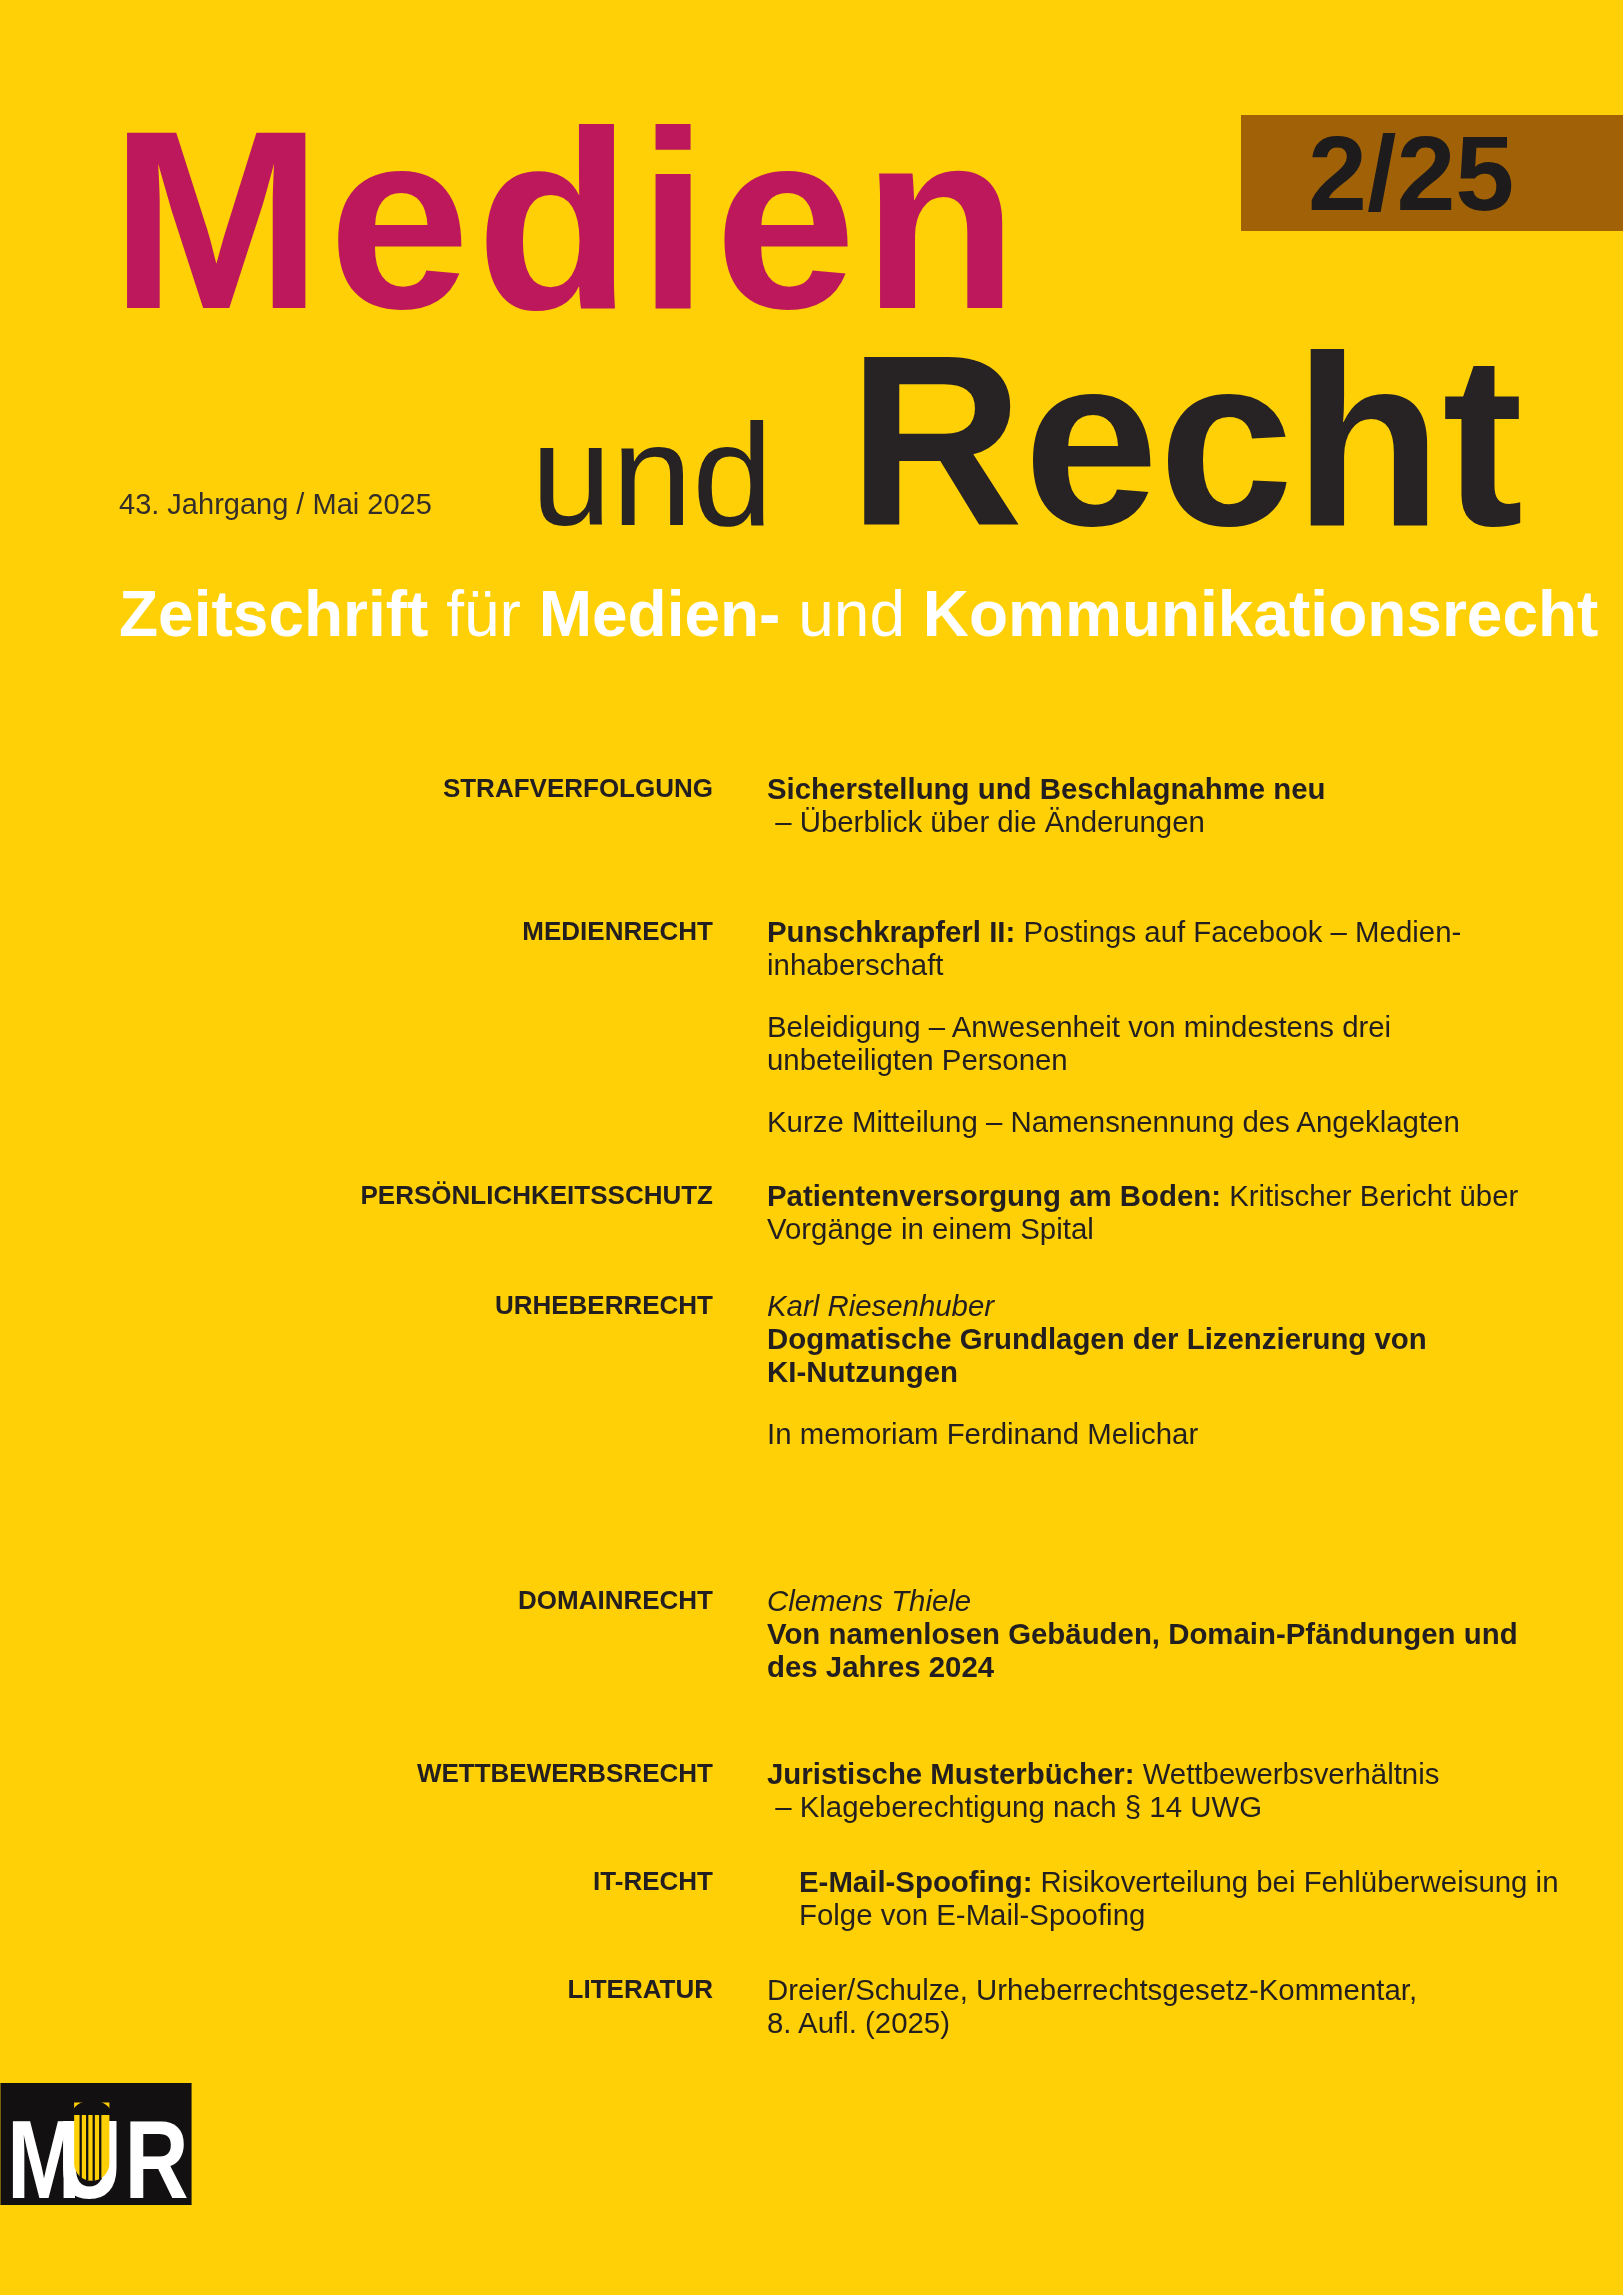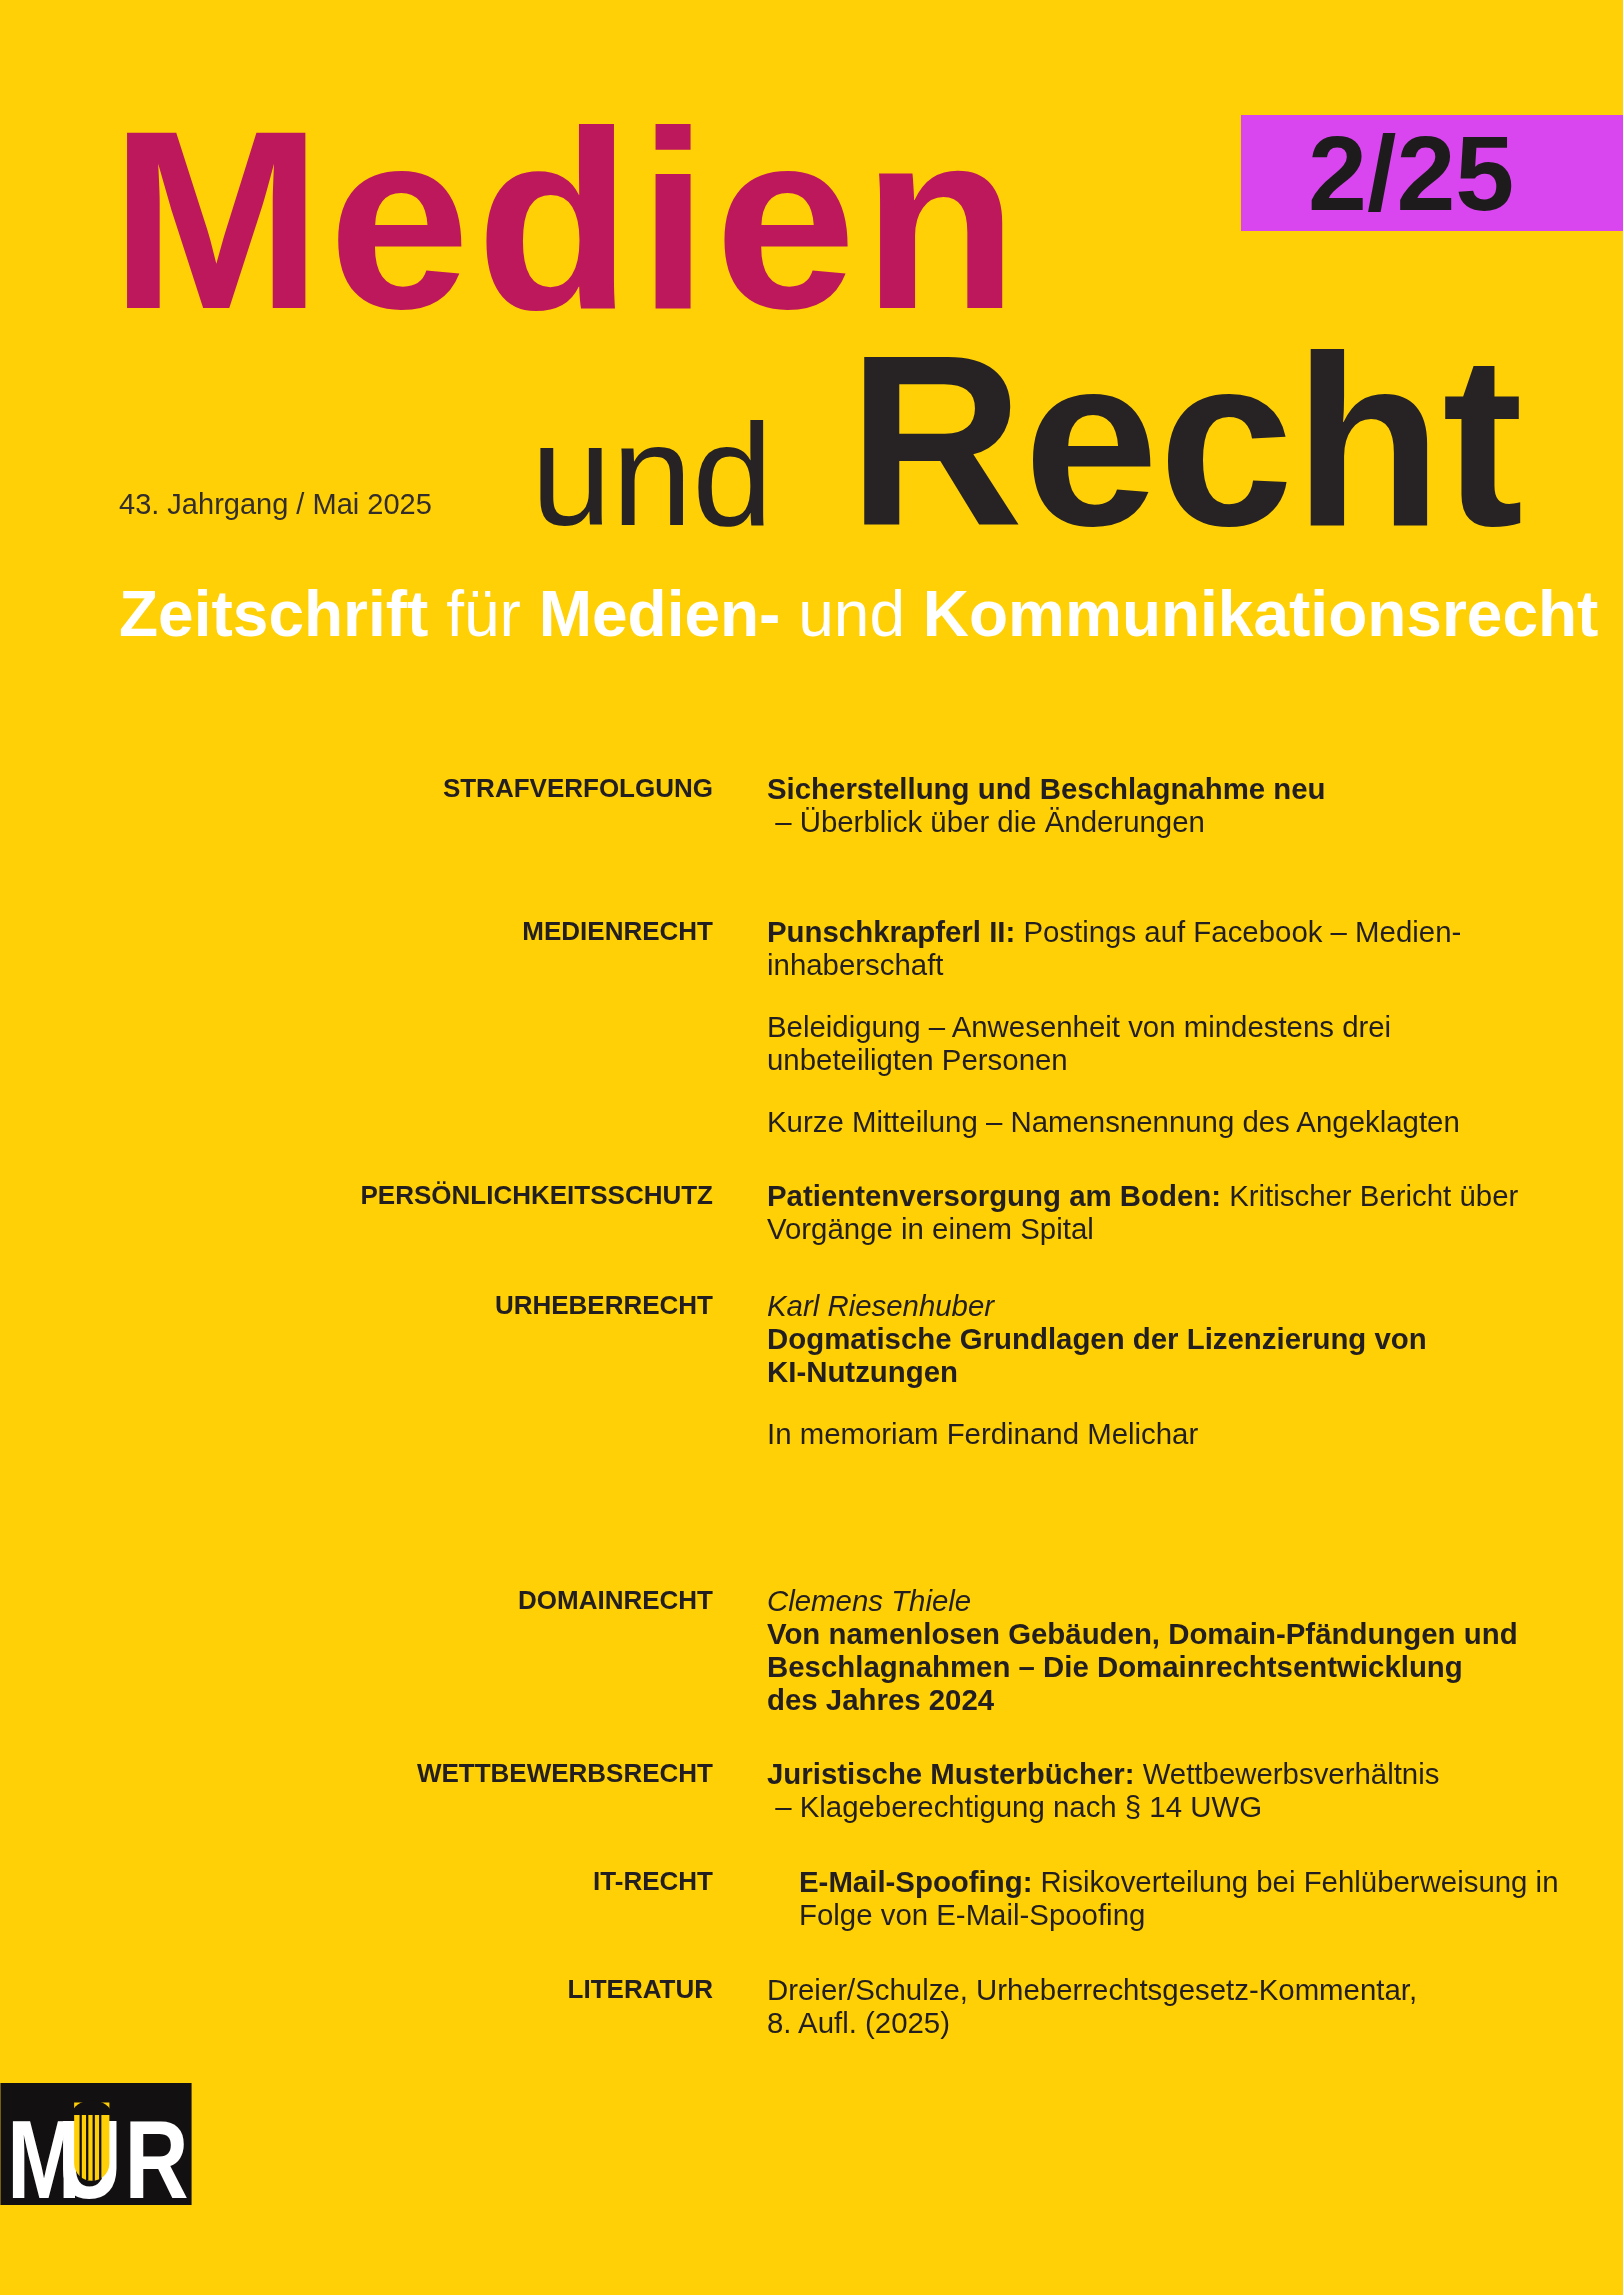--- a/index.html
+++ b/index.html
@@ -14,21 +14,21 @@
   }
   .title-line2{
     position:absolute;left:531px;top:319px;
     display:flex;align-items:baseline;white-space:pre;color:#272324;
   }
   .title-und{font-size:145px;line-height:1;font-weight:400;}
   .title-recht{font-size:243px;line-height:1;font-weight:bold;margin-left:75px;}
 
   .issue-badge{
     position:absolute;left:1241px;top:115px;width:383px;height:116px;
-    background:#d946ef;display:flex;align-items:center;
+    background:#a16207;display:flex;align-items:center;
   }
   .issue-number{
     font-size:106px;font-weight:bold;color:#1d1b1c;padding-left:67px;line-height:1;
   }
 
   .volume-line{
     position:absolute;left:119px;top:490px;
     font-size:29px;line-height:1;color:#332e2b;white-space:pre;
   }
 
@@ -123,21 +123,20 @@
             <div class="toc-line">In memoriam Ferdinand Melichar</div>
           </div>
         </div>
       </div>
       <div class="toc-row" style="top: 1544px;">
         <div class="toc-cat">DOMAINRECHT</div>
         <div class="toc-entries">
           <div class="toc-group">
             <div class="toc-line"><i>Clemens Thiele</i></div>
             <div class="toc-line"><b>Von namenlosen Gebäuden, Domain-Pfändungen und</b></div>
-            <div class="toc-line"><b>Beschlagnahmen – Die Domainrechtsentwicklung</b></div>
             <div class="toc-line"><b>des Jahres 2024</b></div>
           </div>
         </div>
       </div>
       <div class="toc-row" style="top: 1717px;">
         <div class="toc-cat">WETTBEWERBSRECHT</div>
         <div class="toc-entries">
           <div class="toc-group">
             <div class="toc-line"><b>Juristische Musterbücher:</b> Wettbewerbsverhältnis</div>
             <div class="toc-line"> – Klageberechtigung nach § 14 UWG</div>

